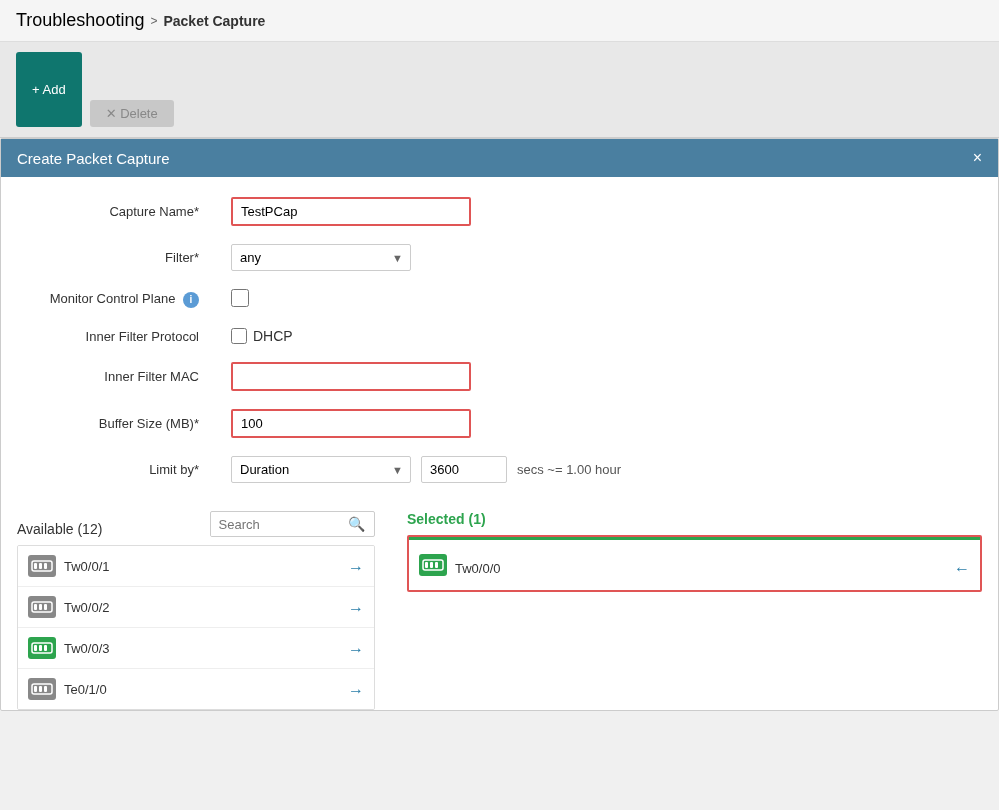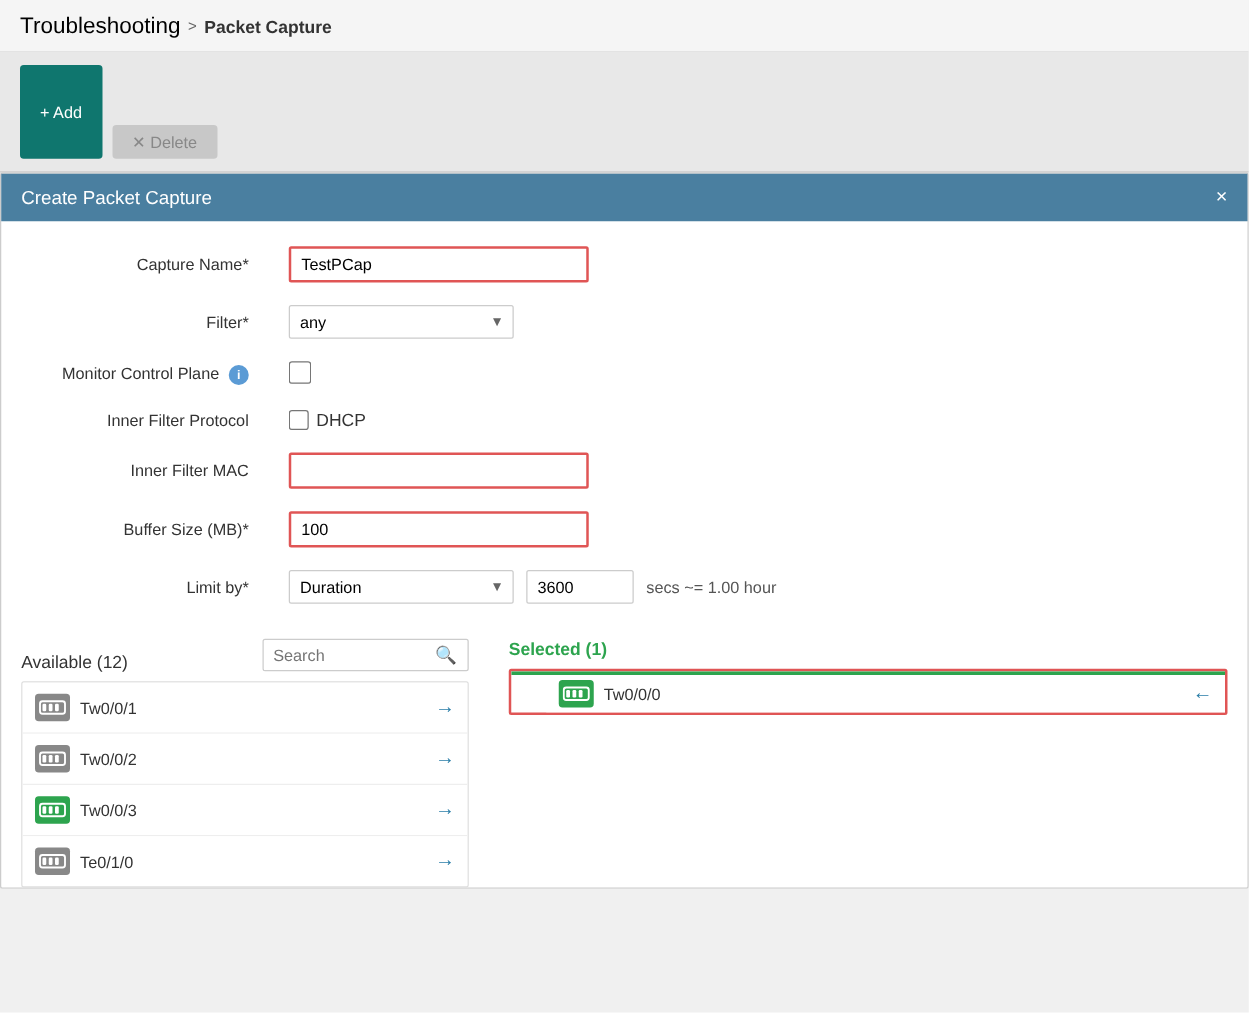--- a/index.html
+++ b/index.html
@@ -299,24 +299,23 @@
       border: 2px solid #e05555;
       border-radius: 2px;
       overflow: hidden;
     }
     .selected-item-box .selected-top-border {
       height: 3px;
       background: #2da44e;
     }
     .selected-item {
       display: flex;
-      align-items: center;
-      padding: 4px 10px;
+      align-items: flex-end;
+      padding: 14px 10px;
       background: white;
-      margin-left: 28px;
     }
 
     
     .info-icon {
       display: inline-flex;
       align-items: center;
       justify-content: center;
       width: 16px;
       height: 16px;
       background: #5b9bd5;

